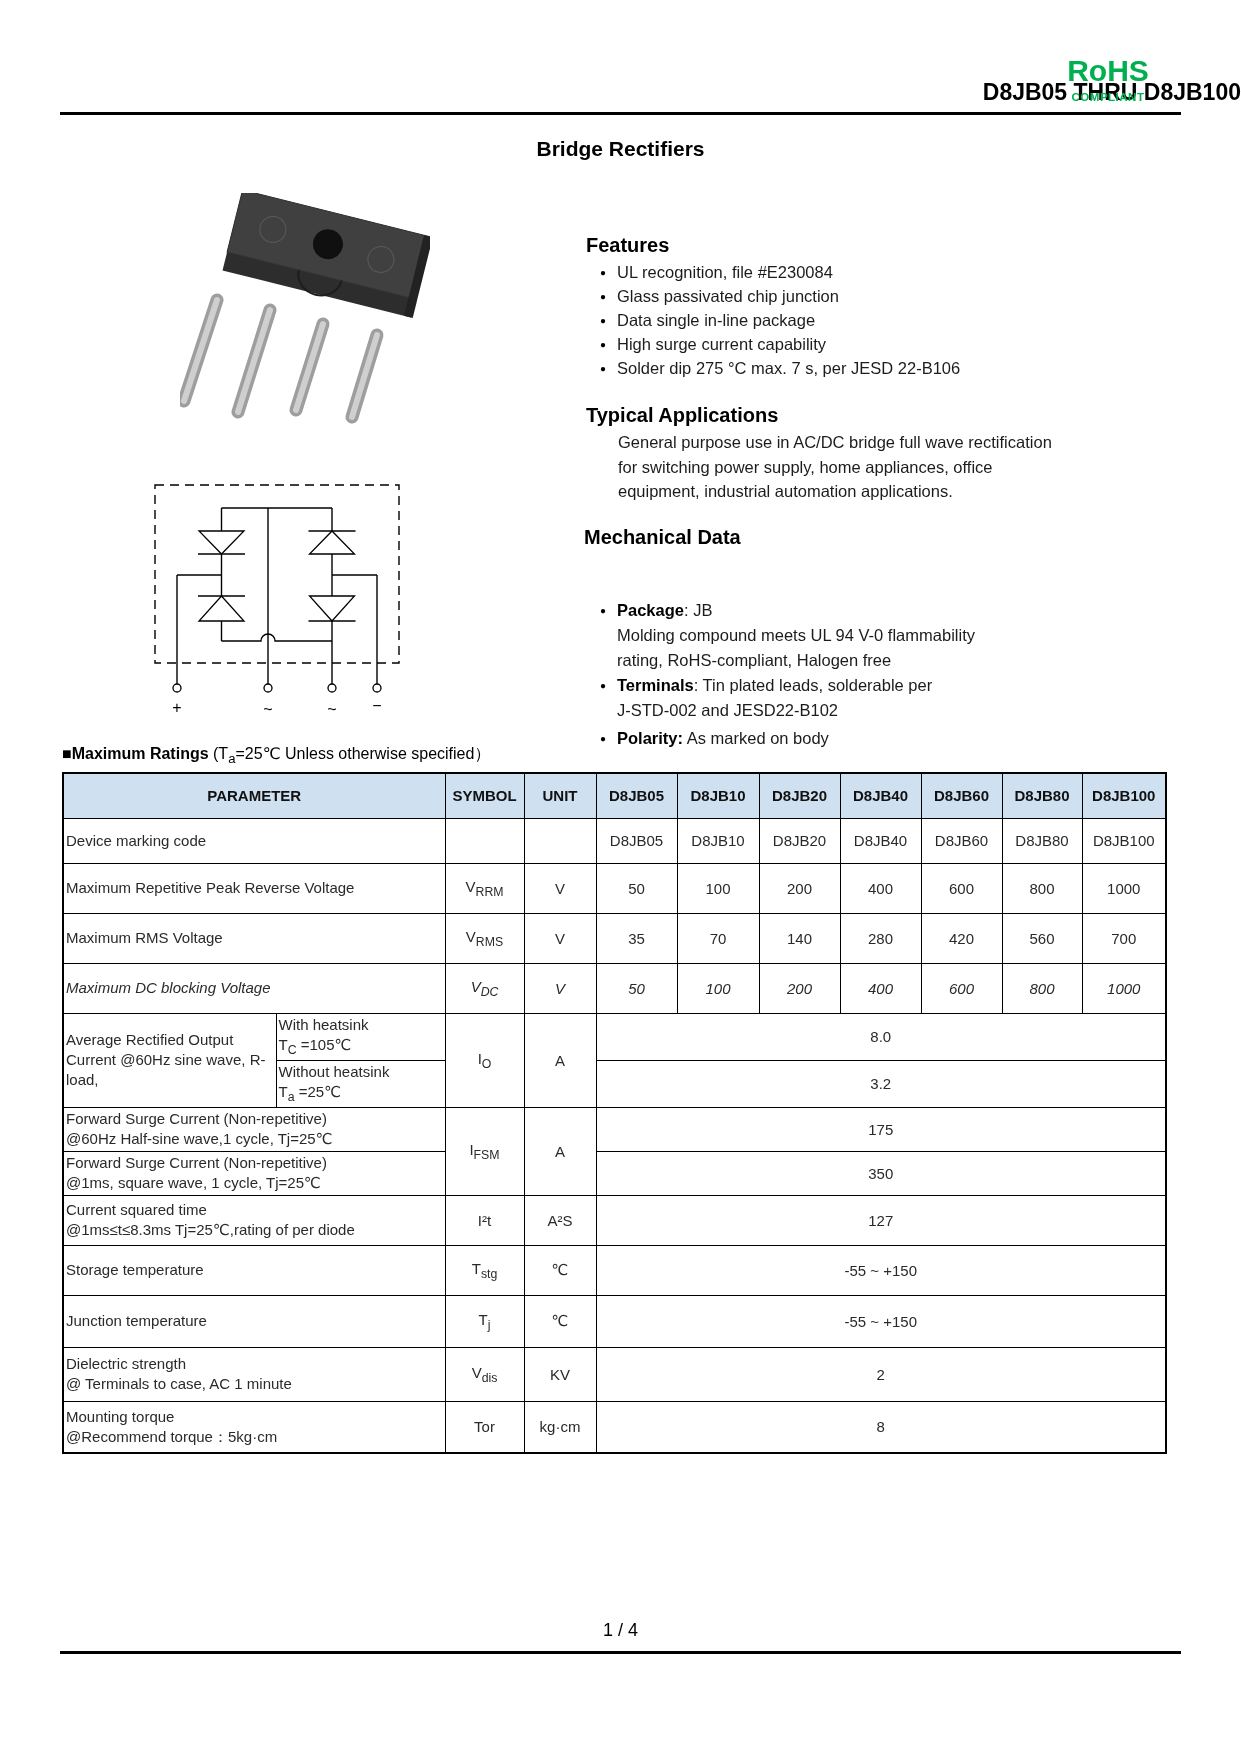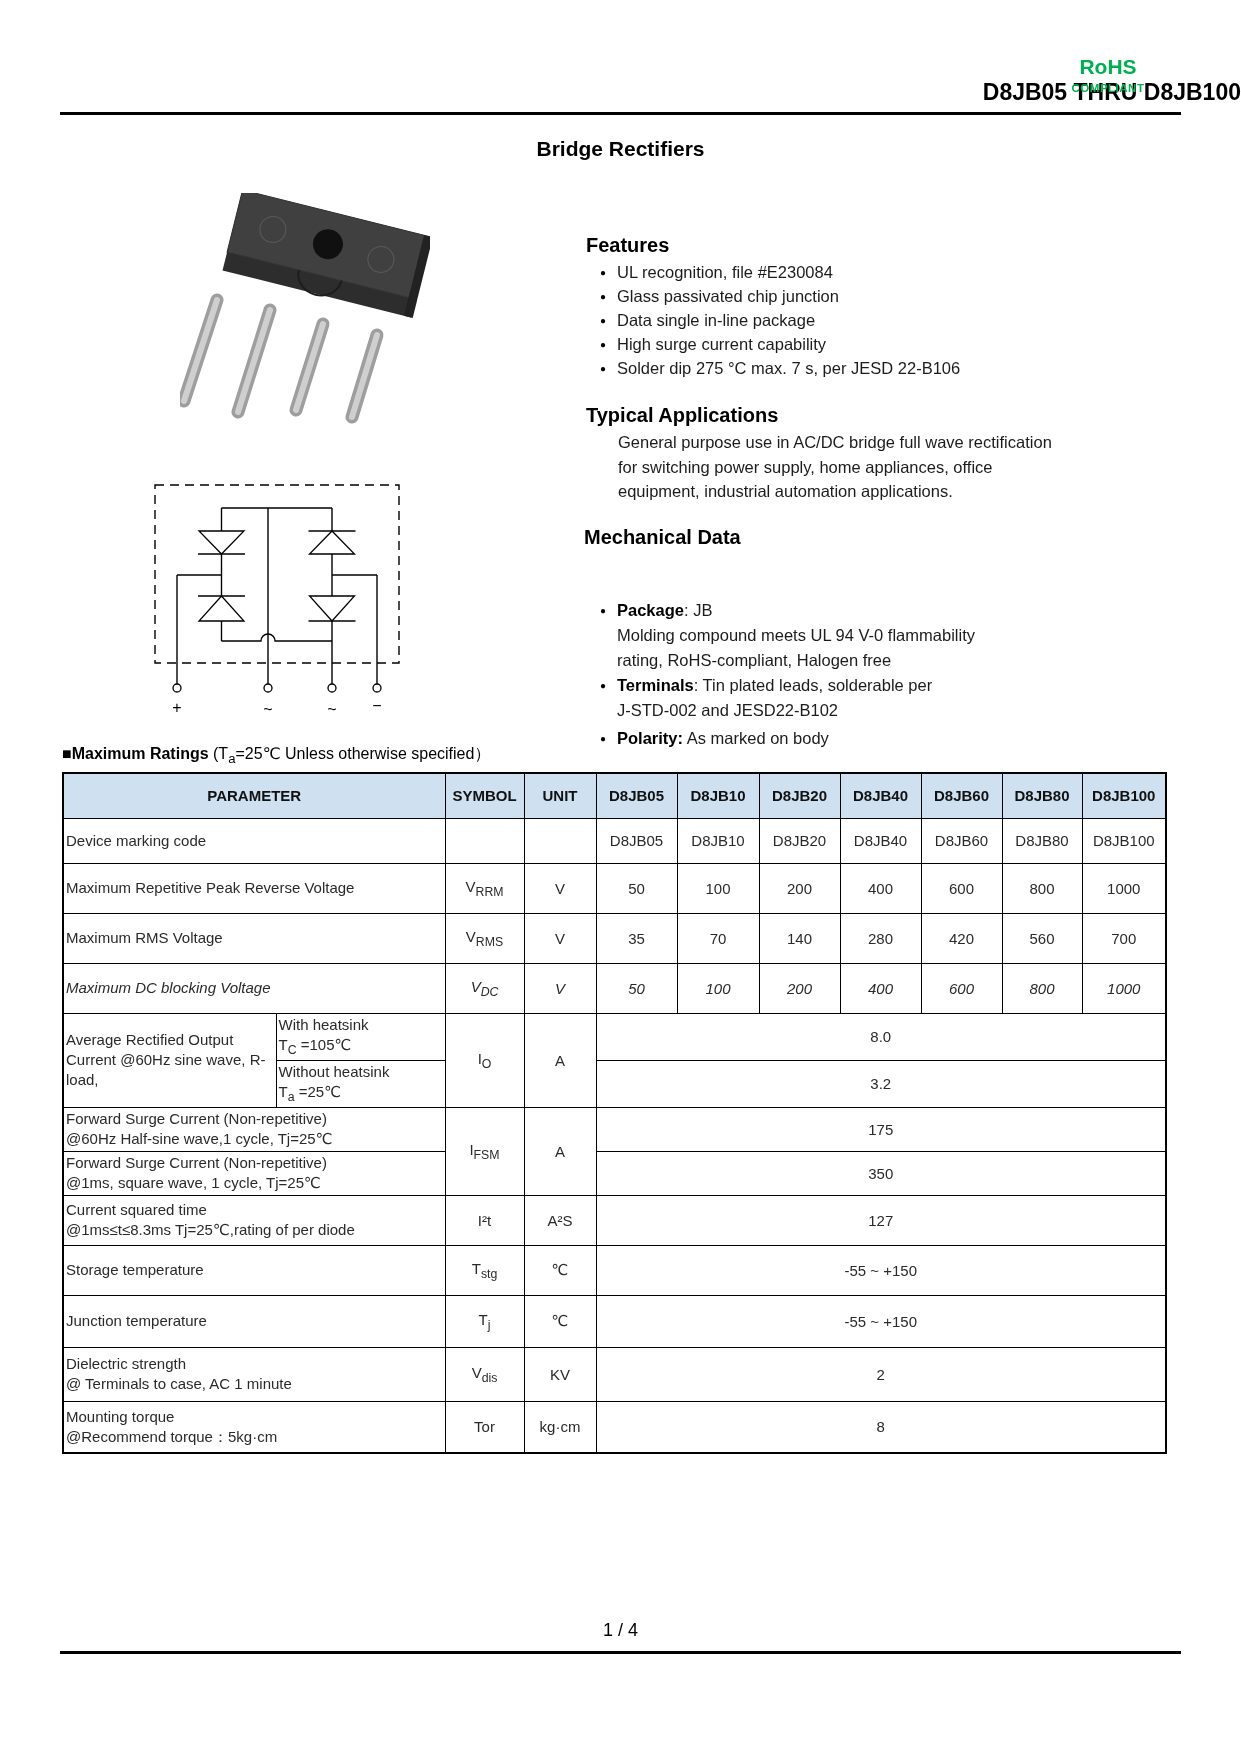--- a/index.html
+++ b/index.html
@@ -6,21 +6,21 @@
   .page{
     position:relative; width:1241px; height:1755px; background:#ffffff;
     font-family:"Liberation Sans","DejaVu Sans",sans-serif; color:#1c1c1c;
     margin:0 auto; overflow:hidden;
   }
   .abs{position:absolute;}
   .rule{position:absolute; background:#000; height:3px;}
   .part-range{position:absolute; left:0; top:79px; width:1241px; text-align:right;
     font-size:23px; font-weight:bold; color:#000;}
   .rohs-block{position:absolute; left:1048px; top:56px; width:120px; text-align:center;}
-  .rohs-word{font-size:21px; font-weight:bold; color:var(--accent-green); line-height:1;}
+  .rohs-word{font-size:30px; font-weight:bold; color:var(--accent-green); line-height:1;}
   .rohs-compliant{font-size:11.5px; font-weight:bold; color:var(--accent-green); letter-spacing:.5px; margin-top:5px;}
   .page-title{position:absolute; left:0; top:137px; width:1241px; text-align:center;
     font-size:21px; font-weight:bold; color:#000;}
 
   .sec-heading{position:absolute; font-size:20px; font-weight:bold; color:#000;}
   .body-lines{position:absolute; font-size:16.5px; color:#1c1c1c;}
   .body-lines div{height:24.5px; line-height:24.5px;}
   .feat-list{position:absolute; font-size:16.5px; color:#1c1c1c;}
   .feat-list .f-item{height:24px; line-height:24px;}
   .bullet{display:inline-block; width:17px; font-size:10px; vertical-align:2px; color:#000;}

